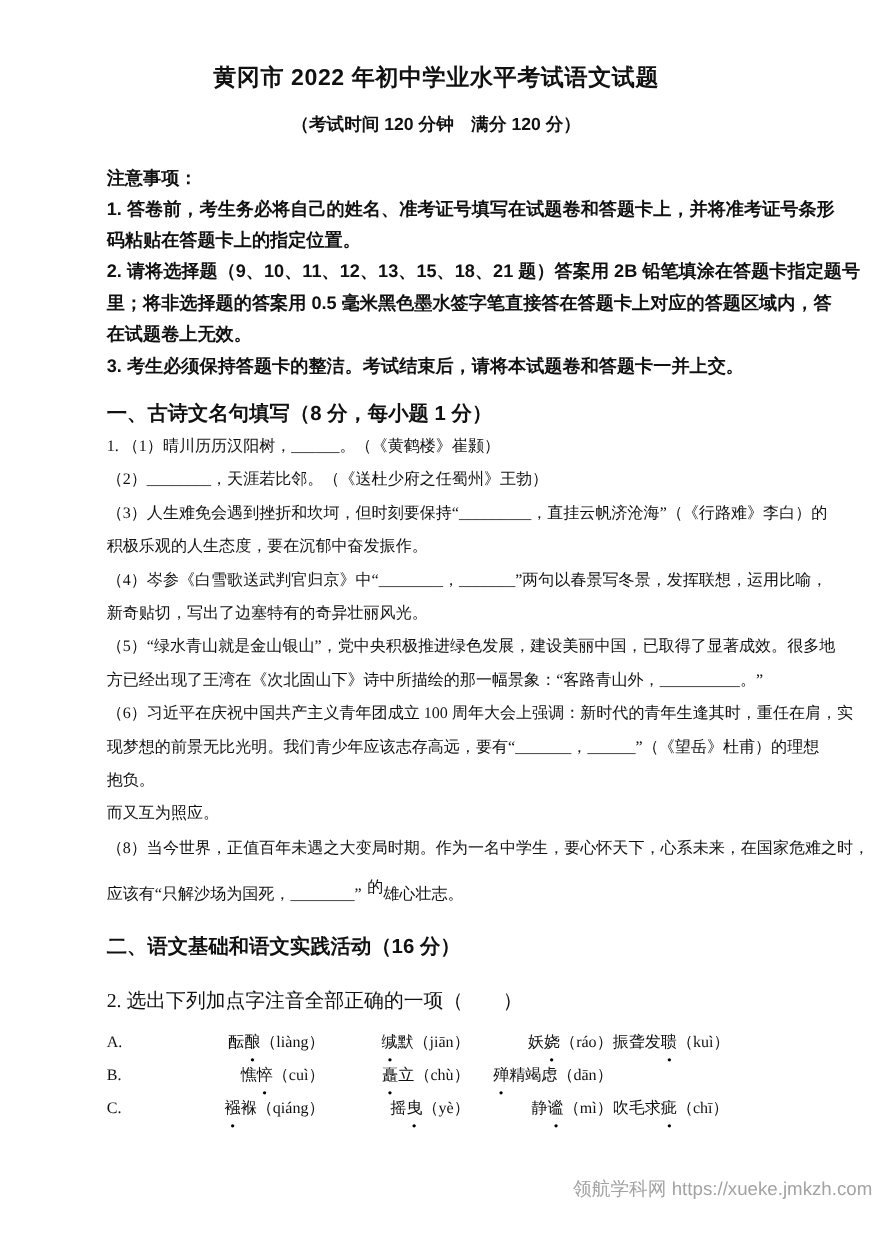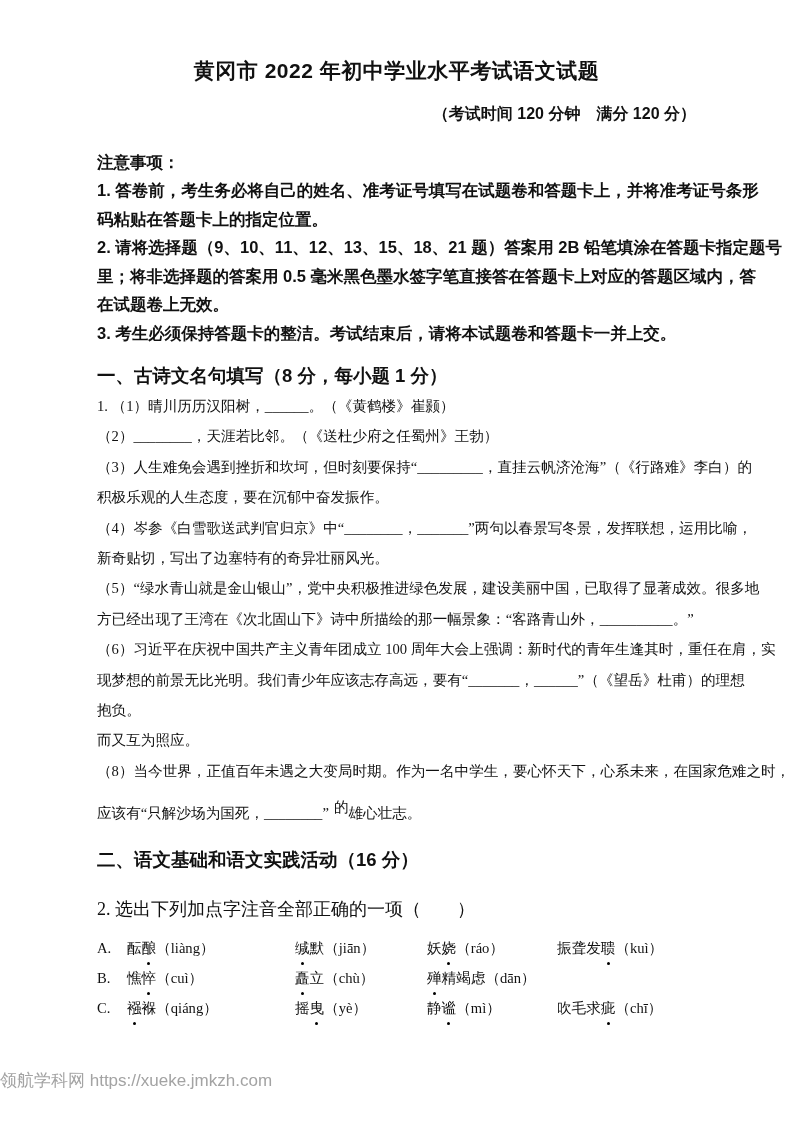--- a/index.html
+++ b/index.html
@@ -1,41 +1,41 @@
 <!DOCTYPE html>
 <html><head>
 <meta charset="utf-8">
 <style>
   html,body{margin:0;padding:0;background:#ffffff;}
   .page{position:relative;width:793px;height:1122px;background:#ffffff;overflow:hidden;
         color:#111;font-family:"Liberation Serif",serif;}
   .content{padding:0 97px;}
   .hei{font-family:"Liberation Sans",sans-serif;font-weight:700;}
   .title{margin-top:56px;text-align:center;font-size:21px;line-height:30px;letter-spacing:0.5px;}
-  .subtitle{margin-top:16px;text-align:right;font-size:16px;line-height:24px;}
+  .subtitle{margin-top:16px;text-align:center;font-size:16px;line-height:24px;}
   .notice-heading{margin-top:22px;font-size:16.5px;line-height:28px;}
   .notice-line{font-size:16.5px;line-height:28.5px;font-family:"Liberation Sans",sans-serif;
                font-weight:700;white-space:nowrap;}
   .h1{margin-top:14px;font-size:18.5px;line-height:30px;}
   .h2{margin-top:16px;font-size:18.5px;line-height:30px;}
   .body-line{font-size:14.6px;line-height:30.4px;white-space:nowrap;}
   .q8-tail{margin-top:12px;}
   .raised{position:relative;top:-6px;margin-left:5px;}
   .stem{margin-top:20px;font-size:18px;line-height:28px;}
   .opt-rows{margin-top:10px;}
   .opt-row{display:flex;font-size:14.6px;line-height:30px;white-space:nowrap;}
   .opt-label{width:30px;flex:0 0 auto;}
-  .opt-item{display:inline-block;}
+  .opt-item{display:inline-block;text-align:right;}
   .opt-row .opt-item:nth-child(2){width:168px;}
   .opt-row .opt-item:nth-child(3){width:132px;}
   .opt-row .opt-item:nth-child(4){width:130px;}
   .dot{position:relative;display:inline-block;}
   .dot::after{content:"";position:absolute;left:50%;margin-left:-1.5px;bottom:-2px;
               width:3px;height:3px;border-radius:50%;background:#000;}
-  .footer{position:absolute;left:0;right:0;top:1068px;text-align:left;
+  .footer{position:absolute;left:0;right:0;top:1068px;text-align:right;
           font-family:"Liberation Sans",sans-serif;font-size:17px;line-height:26px;color:#a3a3a3;}
 </style>
 </head>
 <body>
 
 <div class="page">
   <div class="content">
     <div class="title hei">黄冈市 2022 年初中学业水平考试语文试题</div>
     <div class="subtitle hei">（考试时间 120 分钟　满分 120 分）</div>
     <div class="notice-heading hei">注意事项：</div>

